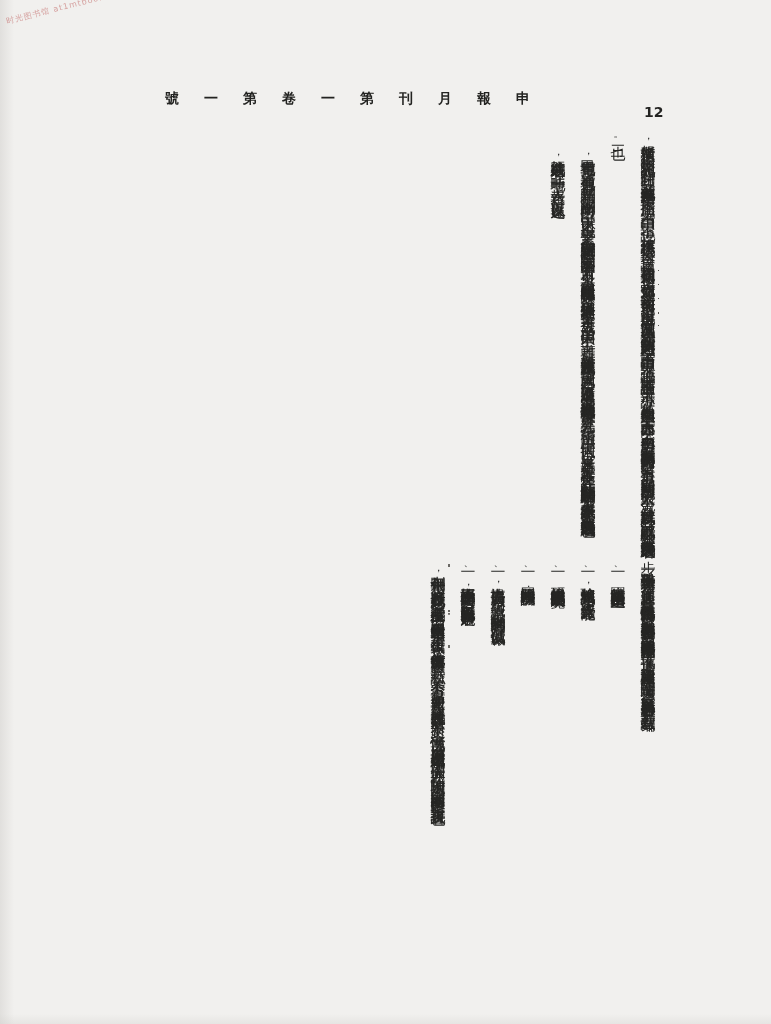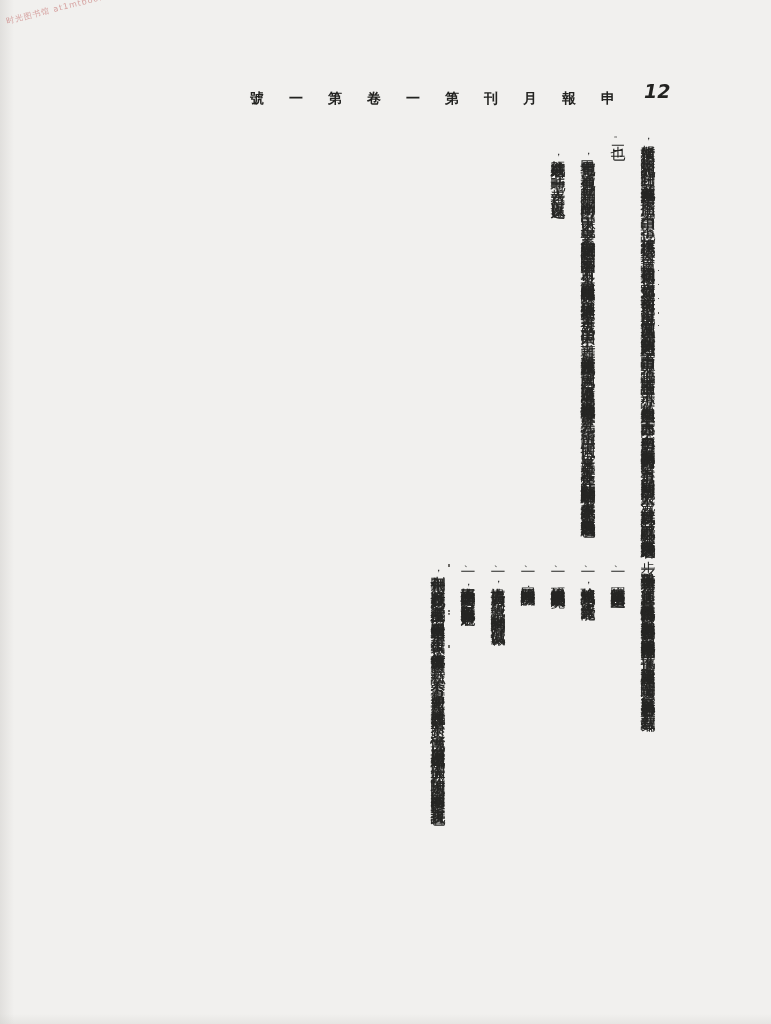--- a/index.html
+++ b/index.html
@@ -20,32 +20,31 @@
   .watermark {
     position:absolute; left:5px; top:16px;
     transform:rotate(-14deg); transform-origin:left top;
     font-family:"DejaVu Sans", sans-serif;
     font-size:8px; letter-spacing:1px;
     color:rgba(197,112,110,.62);
     white-space:nowrap;
   }
   .header {
     position:absolute; top:90px; left:140px; width:500px;
-    text-align:right;
+    text-align:left;
     font-size:14px; font-weight:bold;
     letter-spacing:25px; text-indent:25px;
     white-space:nowrap;
     color:#232321;
   }
   .page-number {
-    position:absolute; top:80px; left:644px;
-    font-size:19px; font-weight:bold;
+    position:absolute; top:104px; left:644px;
+    font-size:14px; font-weight:bold;
     font-family:"DejaVu Sans", sans-serif;
     color:#232321;
-    font-style:italic;
   }
   .band {
     position:absolute; right:108px;
     writing-mode:vertical-rl;
     font-size:15px; line-height:30px; letter-spacing:0.5px;
     color:#262624;
   }
   .band-upper { top:133px; height:402px; }
   .band-lower { top:549px; height:414px; }
   .band p { margin:0; padding:0; }

